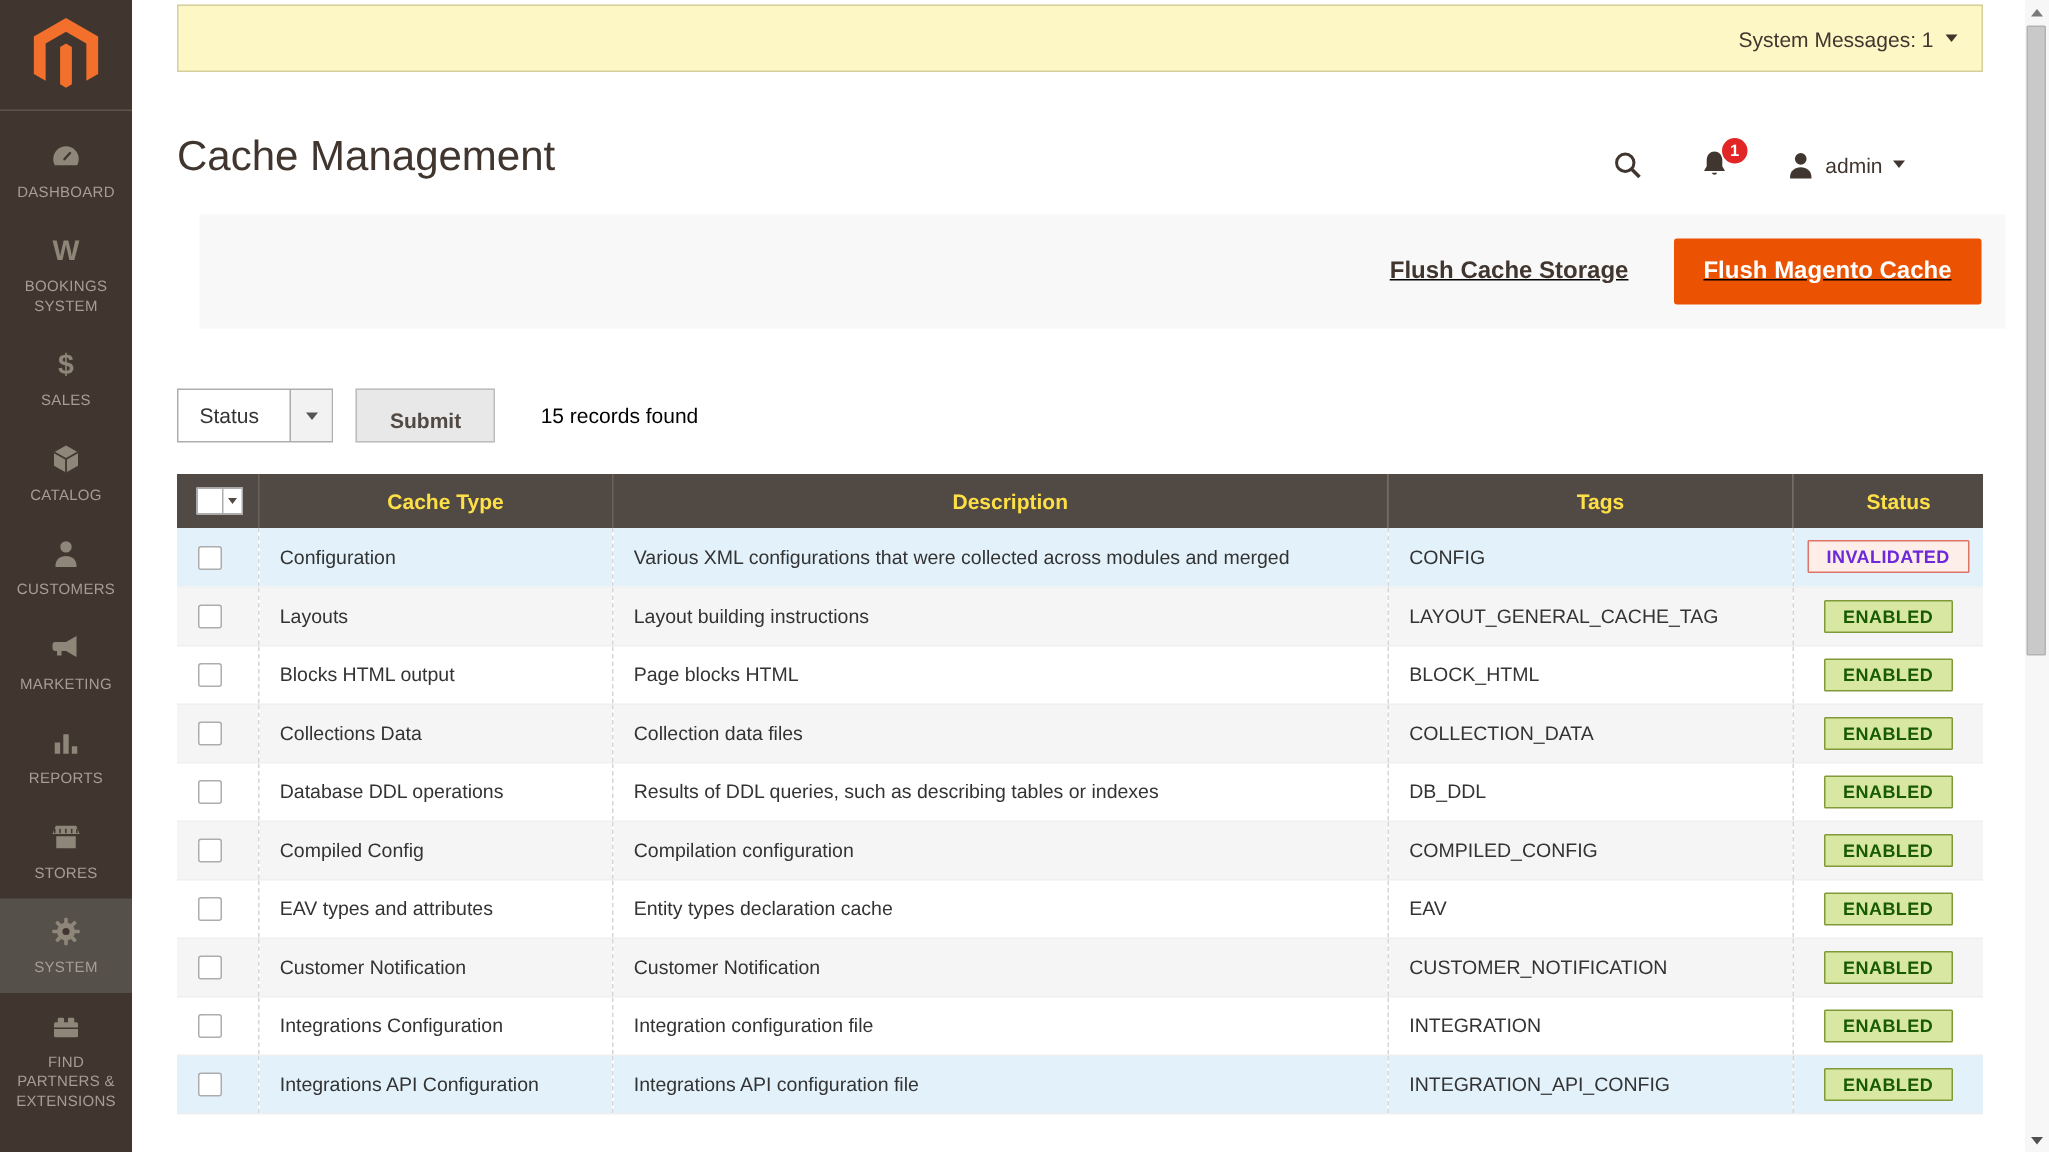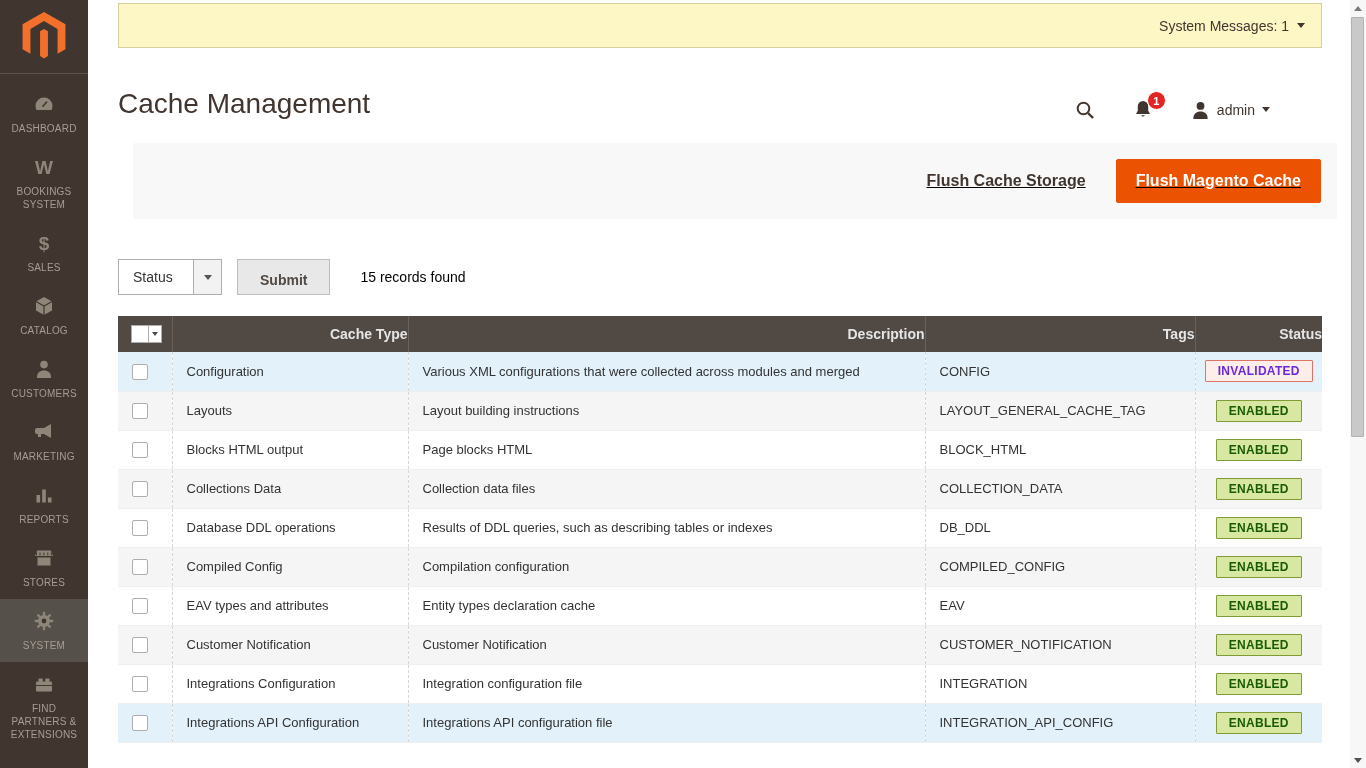--- a/index.html
+++ b/index.html
@@ -60,21 +60,21 @@
   .select-caret .caret-sm { border-top-color:#555; }
   .btn-submit { margin-left:15px; height:36px; padding:12px 22px; background:#e8e8e8;
                 border:1px solid #bdbdbd; font-family:inherit; font-size:14px; font-weight:600;
                 color:#514943; cursor:pointer; }
   .records { margin-left:30px; font-size:14px; color:#000000; }
 
   
   .grid { position:absolute; left:30px; top:316px; width:1204px; }
   table { width:100%; border-collapse:collapse; table-layout:fixed; }
   col.c0{width:54px;} col.c1{width:236px;} col.c2{width:517px;} col.c3{width:270px;} col.c4{width:127px;}
-  thead th { background:#514943; color:#e5e5e5; font-size:14px; font-weight:bold; text-align:right;
+  thead th { background:#514943; color:#fde047; font-size:14px; font-weight:bold; text-align:center;
              height:36px; padding:0 0 0 14px; }
   thead th + th { border-left:1px solid #6a625a; }
   thead th.col-check { padding-left:13px; }
   tbody td { height:39px; font-size:13px; color:#333; padding:0 8px 0 14px;
              border-bottom:1px solid #efefef; overflow:hidden; white-space:nowrap; }
   tbody td + td { border-left:1px dashed #d6d6d6; }
   tbody tr { background:#fff; }
   tbody tr:nth-child(even) { background:#f5f5f5; }
   tbody tr.hl { background:#e2f1fa; }
   td.c-status { text-align:center; padding:0 6px; }

